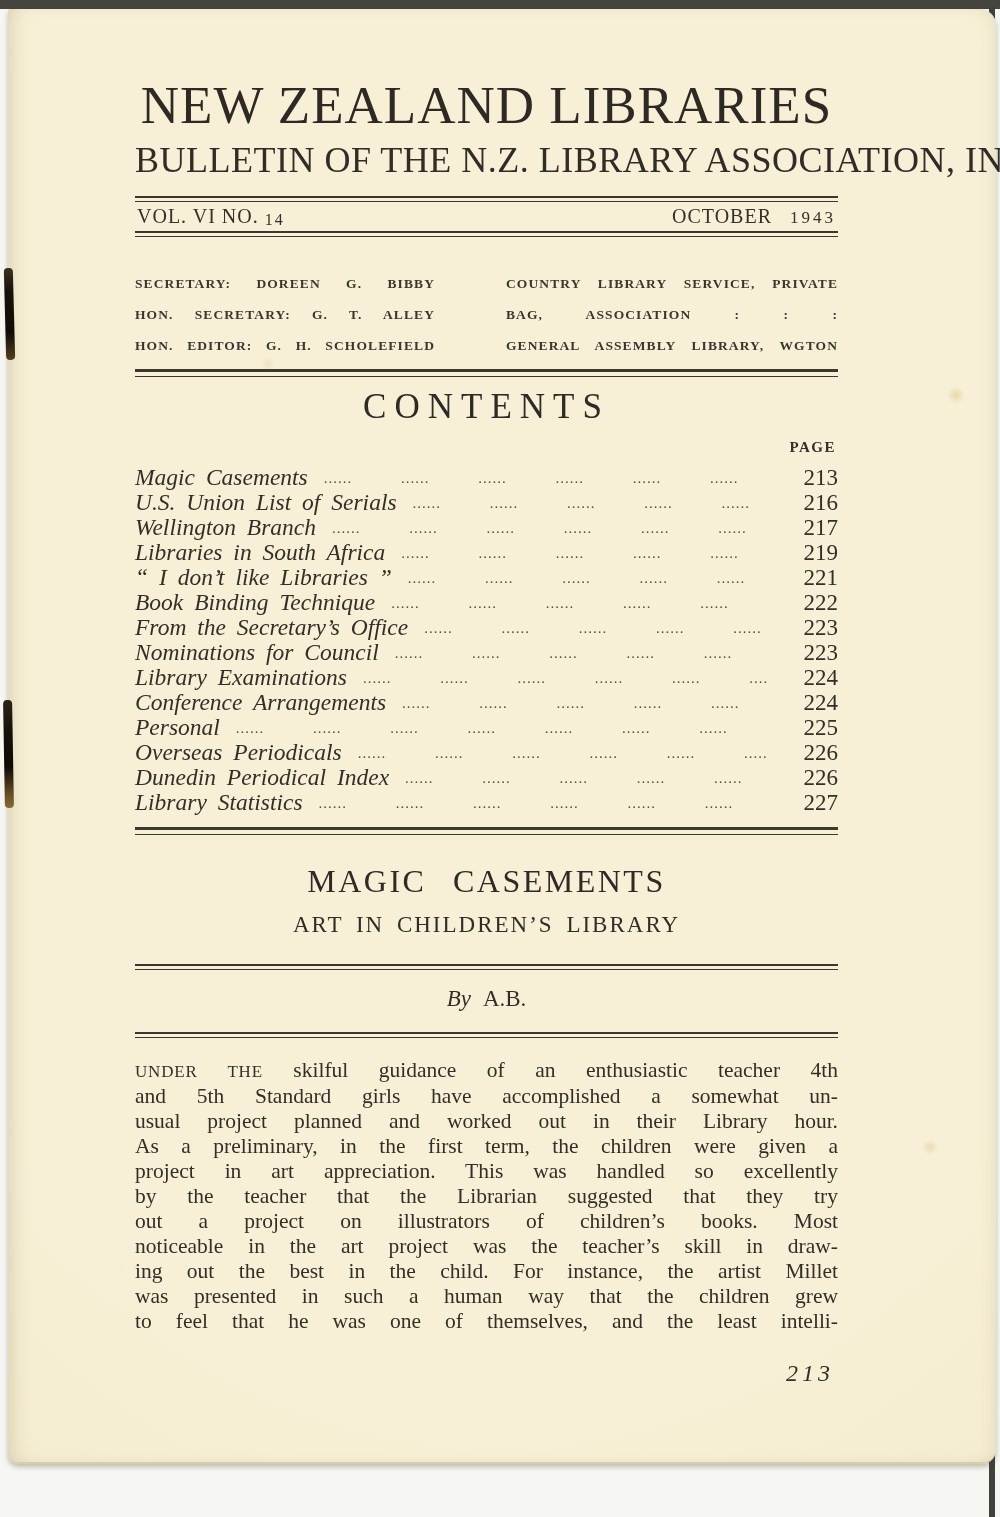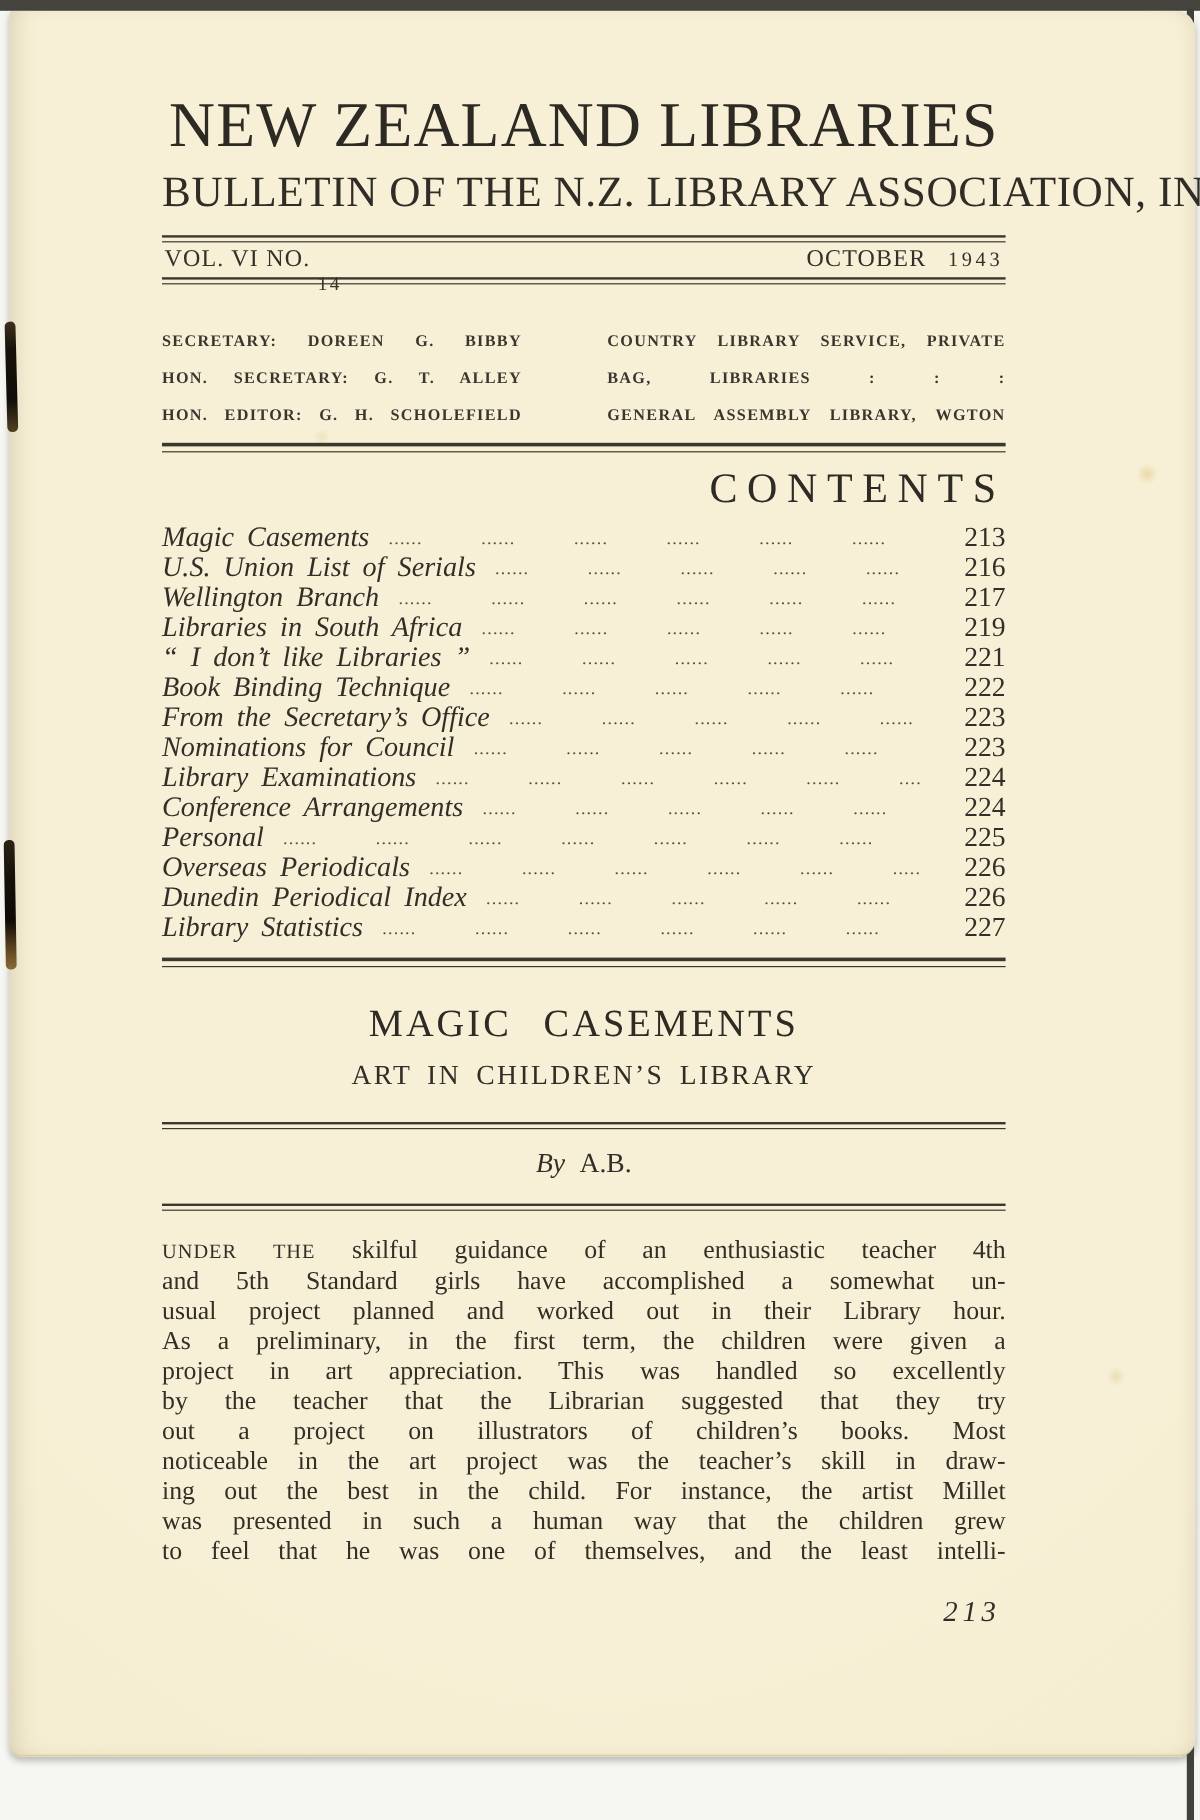--- a/index.html
+++ b/index.html
@@ -43,30 +43,30 @@
   .rule-a{margin-top:16px;}
   .rule-b{margin-top:1px;}
   .rule-c{margin-top:8px;border-top-width:3px;height:4px;}
   .rule-d{margin-top:13px;border-top-width:3px;height:4px;}
   .rule-e{margin-top:26px;}
   .rule-f{margin-top:20px;}
   .vol-row{
     display:flex;justify-content:space-between;align-items:baseline;
     padding:3px 2px 2px 2px;font-size:20px;letter-spacing:1px;color:#34302a;
   }
-  .vol-number{font-size:16px;letter-spacing:2px;position:relative;top:20px;}
+  .vol-number{font-size:16px;letter-spacing:2px;position:relative;top:2px;}
   .issue-date .year{font-size:17px;letter-spacing:3px;margin-left:18px;}
   
   .officers{display:flex;justify-content:space-between;margin-top:31px;}
   .officers-col{font-size:13.5px;font-weight:bold;letter-spacing:1.1px;line-height:31px;color:#3a362e;}
   .officers-left{width:300px;}
   .officers-right{width:332px;}
   .officer-line{text-align:justify;text-align-last:justify;}
   
-  .toc-heading{margin-top:10px;font-size:35px;letter-spacing:8px;text-align:right;color:#2e2b25;}
+  .toc-heading{margin-top:10px;font-size:35px;letter-spacing:8px;text-align:center;color:#2e2b25;}
   .toc-page-label{margin-top:12px;font-size:15px;font-weight:bold;letter-spacing:1.5px;text-align:right;padding-right:2px;color:#34302a;}
   .toc-list{margin-top:8px;}
   .toc-row{display:flex;align-items:baseline;height:25px;font-size:23.5px;}
   .toc-title{font-style:italic;white-space:nowrap;word-spacing:5px;color:#332f28;}
   .toc-leader{
     flex:1;overflow:hidden;white-space:nowrap;margin:0 14px 0 16px;
     font-size:15px;letter-spacing:1px;word-spacing:44px;color:#55503f;position:relative;top:-2px;
   }
   .toc-page{width:56px;text-align:right;font-size:23px;color:#332f28;}
   
@@ -100,28 +100,29 @@
     <div class="rule rule-b"></div>
 
     <div class="officers">
       <div class="officers-col officers-left">
         <div class="officer-line">SECRETARY: DOREEN G. BIBBY</div>
         <div class="officer-line">HON. SECRETARY: G. T. ALLEY</div>
         <div class="officer-line">HON. EDITOR: G. H. SCHOLEFIELD</div>
       </div>
       <div class="officers-col officers-right">
         <div class="officer-line">COUNTRY LIBRARY SERVICE, PRIVATE</div>
-        <div class="officer-line">BAG, LIBRARIES : : :</div>
+        <div class="officer-line">BAG, ASSOCIATION : : :</div>
         <div class="officer-line">GENERAL ASSEMBLY LIBRARY, WGTON</div>
       </div>
     </div>
 
     <div class="rule rule-c"></div>
 
     <div class="toc-heading">CONTENTS</div>
+    <div class="toc-page-label">PAGE</div>
 
     <div class="toc-list">
       <div class="toc-row">
           <span class="toc-title">Magic Casements</span>
           <span class="toc-leader">...... ...... ...... ...... ...... ...... ...... ...... ......</span>
           <span class="toc-page">213</span>
         </div>
       <div class="toc-row">
           <span class="toc-title">U.S. Union List of Serials</span>
           <span class="toc-leader">...... ...... ...... ...... ...... ...... ...... ...... ......</span>

